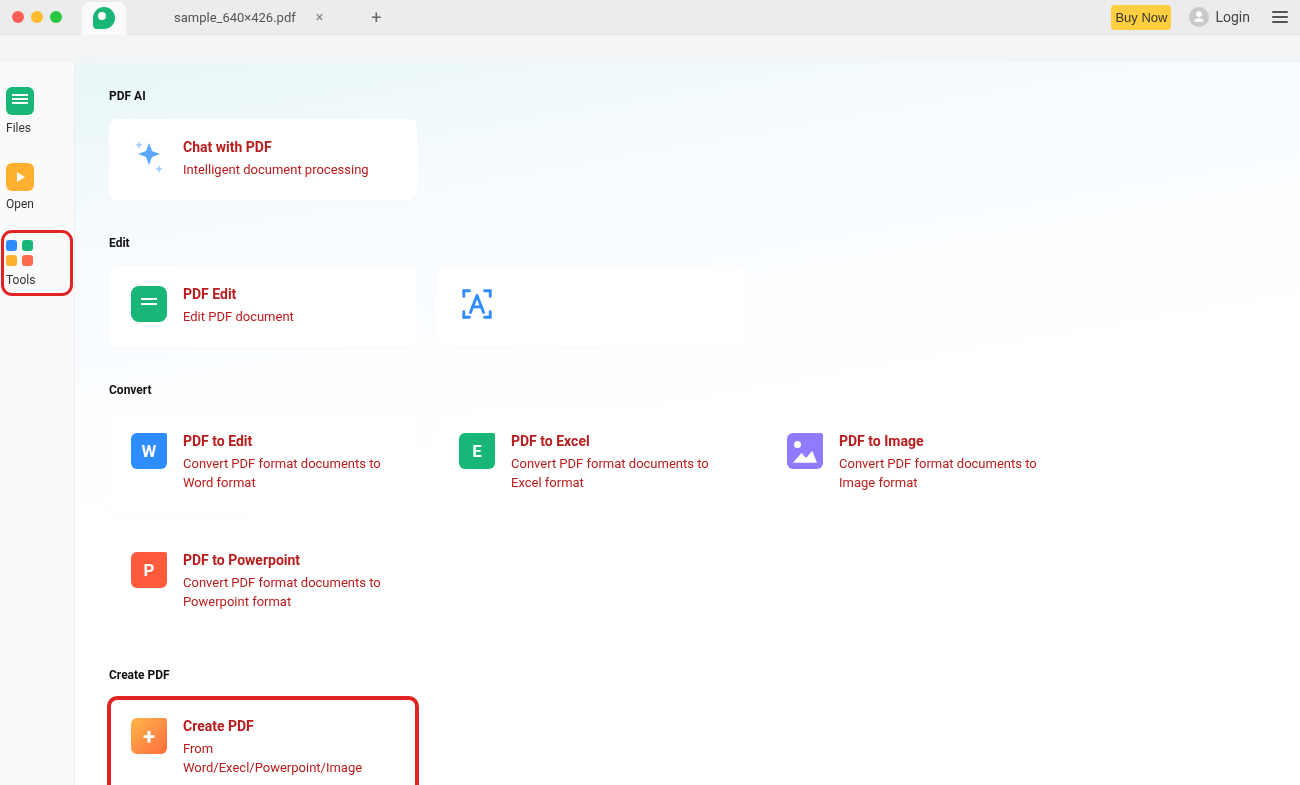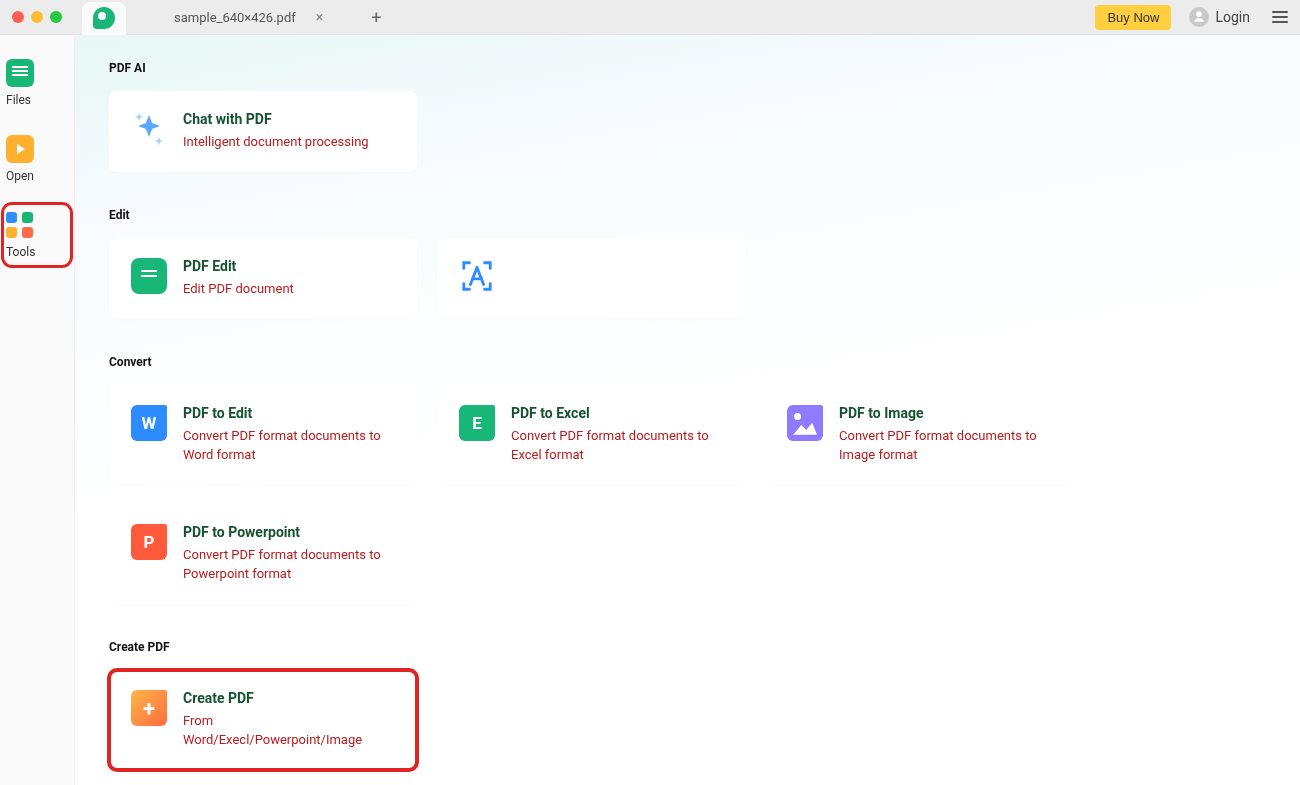--- a/index.html
+++ b/index.html
@@ -1,19 +1,19 @@
 <!DOCTYPE html>
 <html><head>
 <meta charset="utf-8">
 <style>
   * { box-sizing: border-box; margin: 0; padding: 0; }
   html, body { height: 100%; font-family: -apple-system, BlinkMacSystemFont, "Segoe UI", Roboto, sans-serif; }
   body { background: #f3f4f5; color: #222; overflow: hidden; }
 
-  .app { display: flex; flex-direction: column; height: 785px; width: 1300px; }
+  .app { display: flex; flex-direction: column; height: 785px; width: 1300px; gap: 28px; }
 
   
   .titlebar {
     height: 35px;
     display: flex; align-items: center;
     background: #ececec;
     border-bottom: 1px solid #e3e3e3;
     padding: 0 8px 0 12px;
     gap: 6px;
   }
@@ -34,21 +34,21 @@
   .doc-tab {
     display:flex; align-items:center; gap:16px; font-size:13px; color:#555;
     padding: 0 12px; margin-left: 30px;
   }
   .close-x { color:#888; font-size:14px; cursor:pointer; padding:2px 4px; }
   .new-tab { font-size:18px; color:#666; cursor:pointer; padding:0 8px; margin-left:18px; }
 
   .titlebar-spacer { flex:1; }
   .buy-now {
     background:#ffcf3f; color:#333; border:none; border-radius:4px;
-    padding:5px 12px; font-size:13px; cursor:pointer; margin-right:12px;
+    padding:5px 4px; font-size:13px; cursor:pointer; margin-right:12px;
   }
   .login { display:flex; align-items:center; gap:6px; font-size:14px; color:#444; cursor:pointer; margin-right:12px; }
   .avatar { width:20px; height:20px; border-radius:50%; background:#c9c9c9; display:flex; align-items:center; justify-content:center; }
   .avatar svg { width:14px; height:14px; fill:#fff; }
   .hamburger { display:flex; flex-direction:column; gap:3px; cursor:pointer; padding:4px; }
   .hamburger span { display:block; width:16px; height:2px; background:#555; border-radius:1px; }
 
   
   .body { flex:1; display:flex; }
 
@@ -81,21 +81,21 @@
   .section-title { font-size:12px; font-weight:700; color:#111; margin:4px 0 16px 0; }
   .cards { display:flex; flex-wrap:wrap; gap:20px; margin-bottom:36px; }
   .card {
     width:308px; background:#fff; border-radius:8px; padding:20px 22px;
     display:flex; align-items:flex-start; gap:16px; cursor:pointer;
     box-shadow:0 1px 2px rgba(0,0,0,0.02);
   }
   .card.highlight { outline:4px solid #e02424; outline-offset:-2px; }
   .card-icon { width:36px; height:36px; flex-shrink:0; border-radius:6px; display:flex; align-items:center; justify-content:center; font-weight:700; font-size:17px; color:#fff; position:relative; }
   .card-body { flex:1; }
-  .card-title { font-size:14px; font-weight:700; color:#14532d; margin-bottom:6px; }
+  .card-title { font-size:14px; font-weight:700; color:#b91c1c; margin-bottom:6px; }
   .card-desc  { font-size:13px; color:#b91c1c; line-height:1.45; }
 
   
   .ci-ai svg { width:36px; height:36px; }
   .ci-edit { background:#19b777; border-radius:8px; }
   .ci-edit::before { content:''; position:absolute; left:10px; top:12px; right:10px; height:2px; background:#fff; box-shadow:0 5px 0 #fff; }
   .ci-ocr svg { width:34px; height:34px; }
   .ci-word { background:#2d8cff; border-radius:6px 2px 6px 6px; }
   .ci-word::after{ content:'W'; }
   .ci-excel { background:#19b777; border-radius:6px 2px 6px 6px; }

